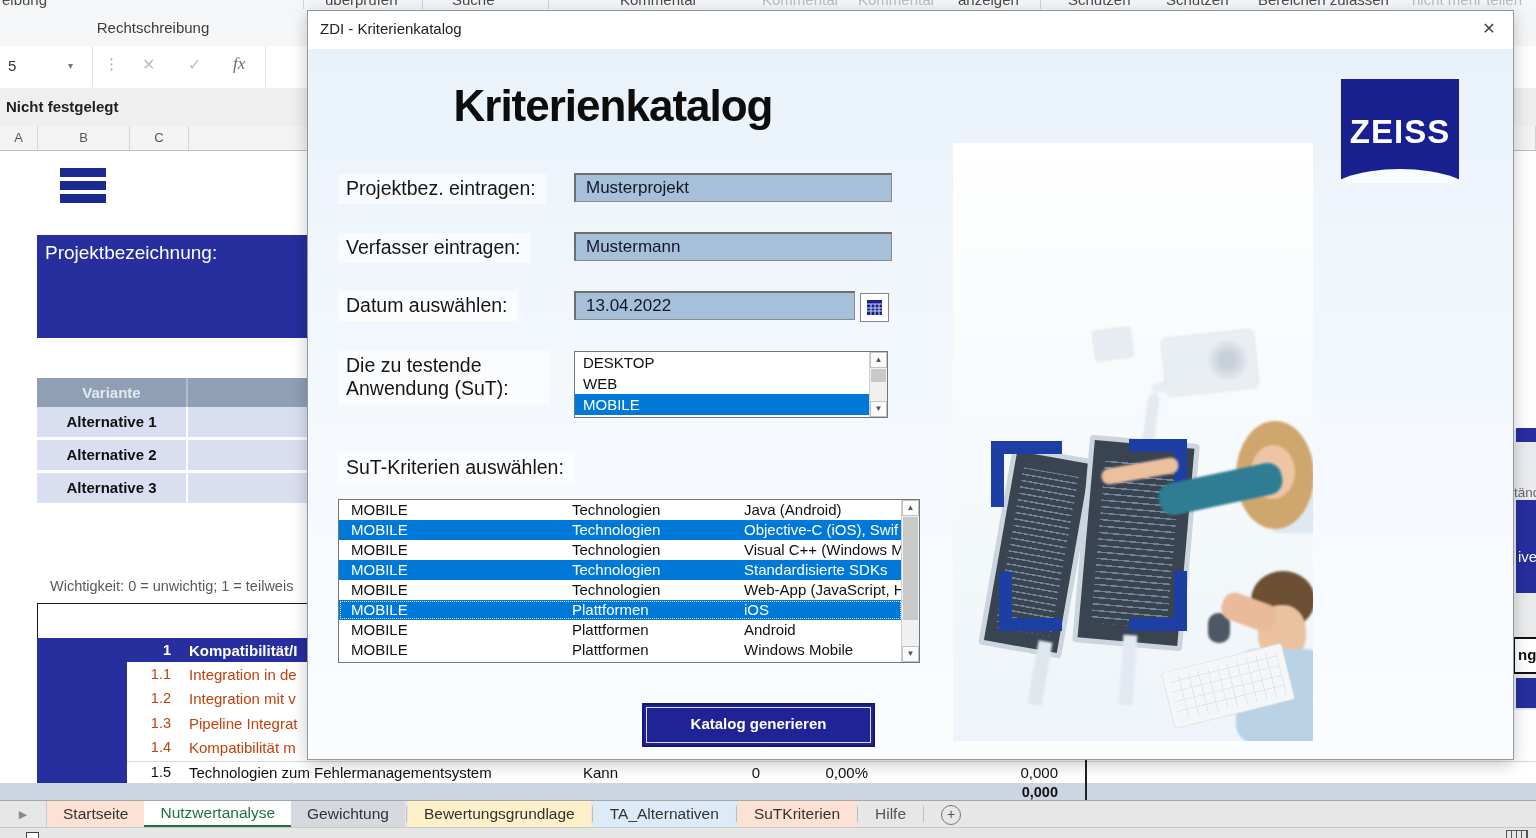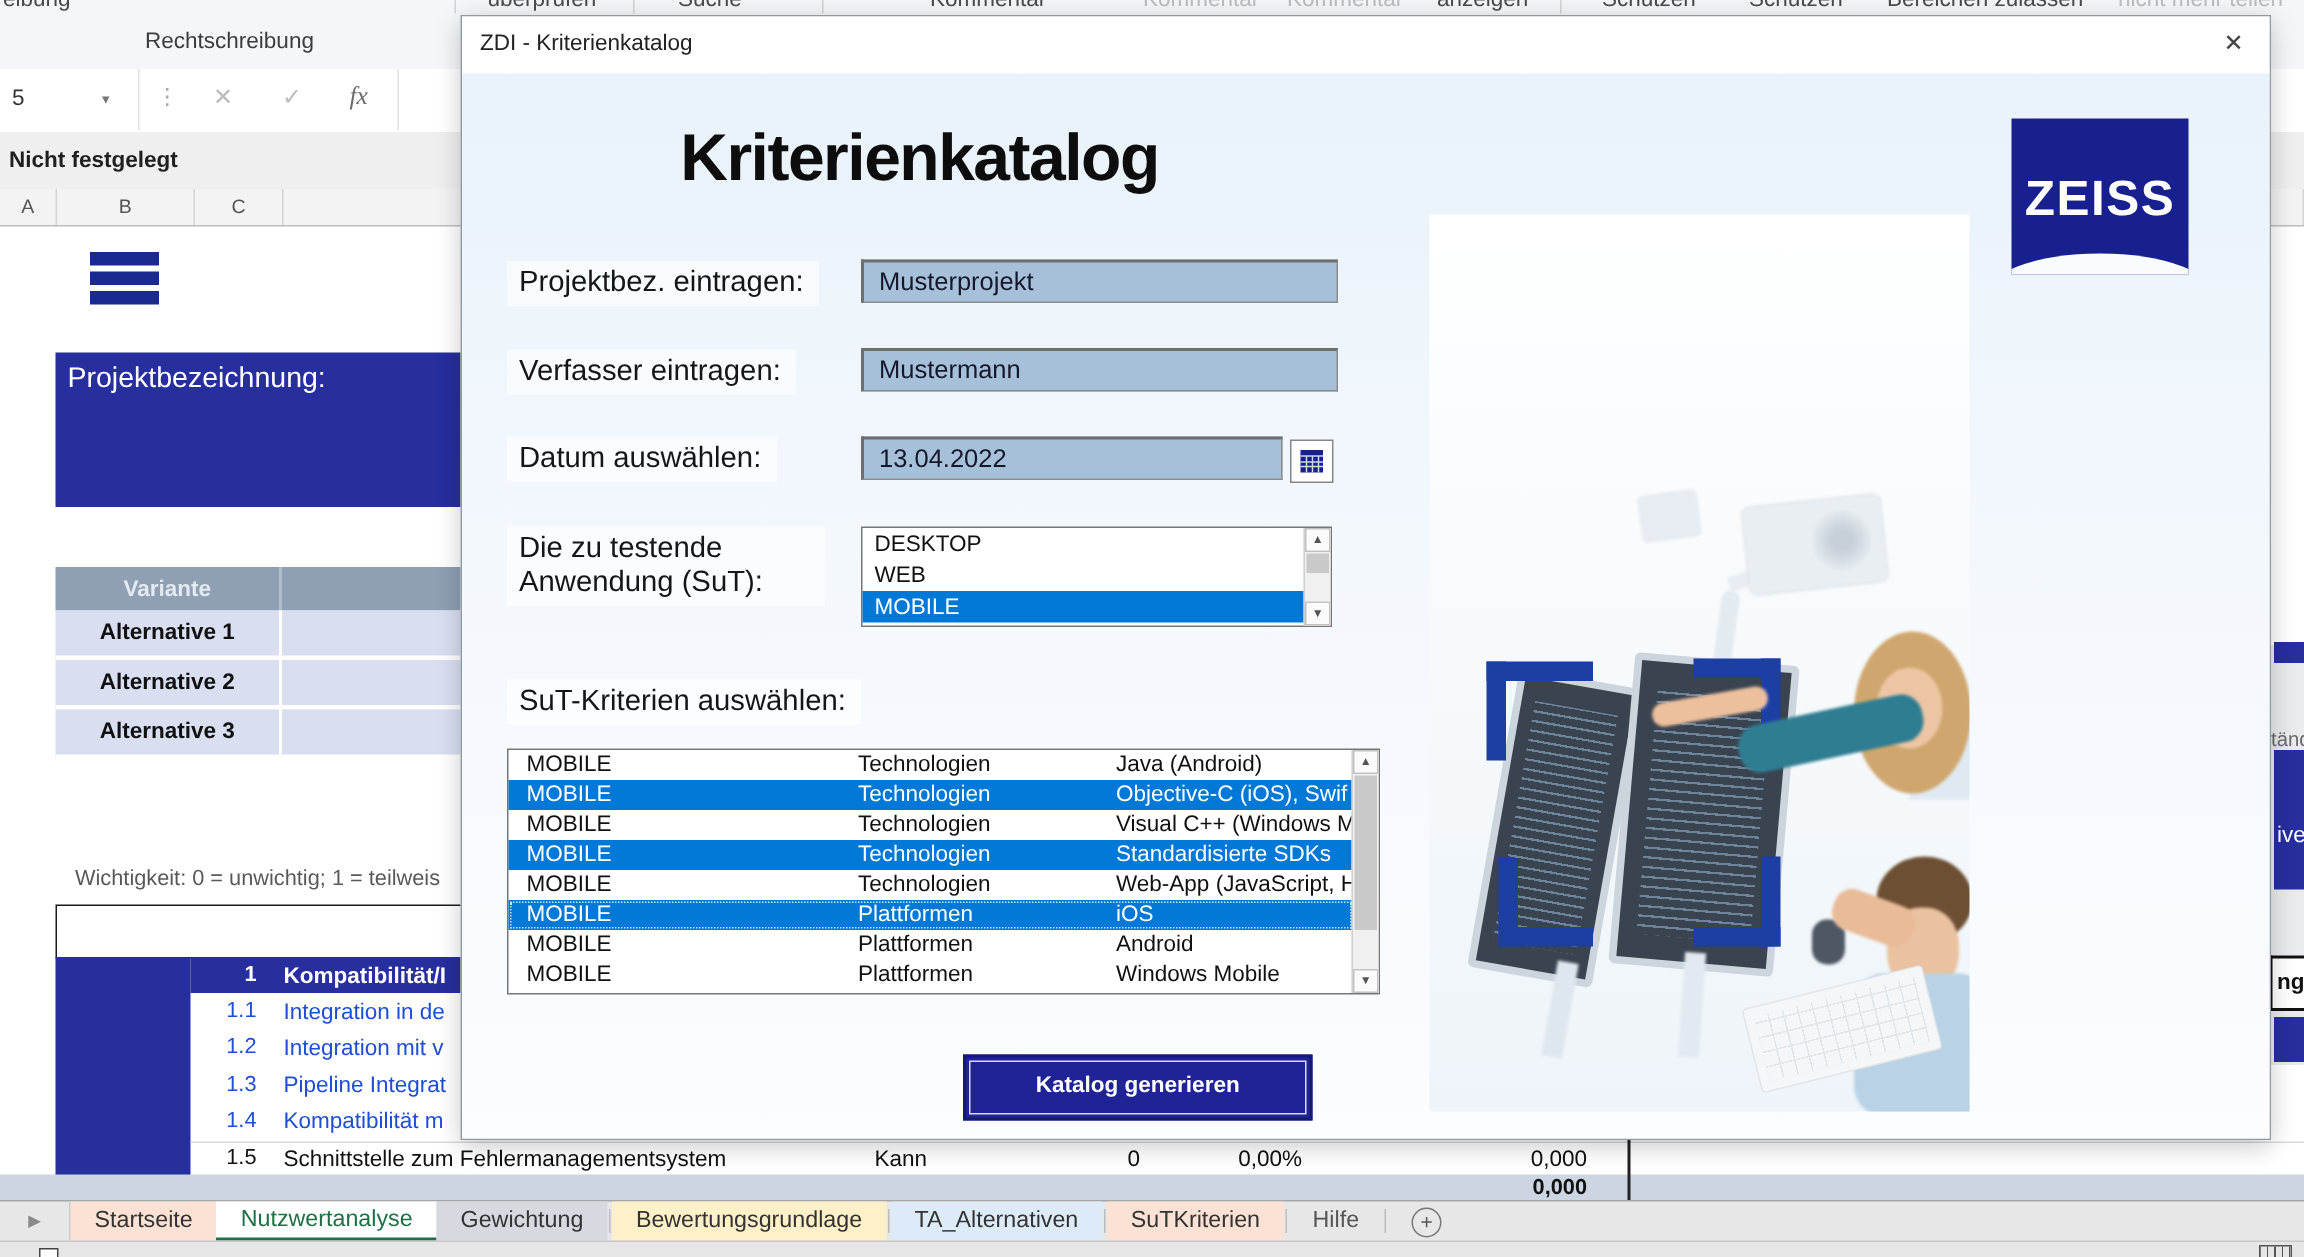--- a/index.html
+++ b/index.html
@@ -39,21 +39,21 @@
   .var-head{left:37px;top:378px;width:280px;height:29px;background:#8fa0b4;display:flex;}
   .var-head .c1{width:149px;border-right:2px solid #aebccb;color:#e3e9f0;font-weight:bold;font-size:15px;text-align:center;line-height:29px;}
   .var-rows{left:37px;top:407px;width:280px;}
   .var-row{height:30px;background:#d9dff1;border-bottom:3px solid #ffffff;display:flex;}
   .var-row .c1{width:149px;border-right:2px solid #ffffff;font-weight:bold;font-size:15px;color:#111;text-align:center;line-height:30px;}
 
   .wicht{left:50px;top:578px;font-size:14.5px;color:#595959;}
   .whitebox{left:37px;top:603px;width:282px;height:34px;background:#fff;border:1.5px solid #1a1a1a;}
   .navycol{left:37px;top:638px;width:90px;height:162px;background:#272e9e;}
 
-  .crow{left:127px;height:24px;display:flex;align-items:center;font-size:15px;color:#1d4ed8;background:transparent;}
+  .crow{left:127px;height:24px;display:flex;align-items:center;font-size:15px;color:#c2410c;background:transparent;}
   .crow .num{width:44px;text-align:right;font-size:14.5px;}
   .crow .lab{padding-left:18px;white-space:nowrap;}
   .crow.head{background:#272e9e;color:#fff;font-weight:bold;}
   .row15{left:127px;top:761px;width:1527px;height:22px;border-top:1px solid #d9d9d9;font-size:15px;color:#111;}
   .row15 .num{position:absolute;left:0;width:44px;text-align:right;top:2px;font-size:14.5px;}
   .row15 .lab{position:absolute;left:62px;top:2px;white-space:nowrap;}
   .row15 .k{position:absolute;left:456px;top:2px;}
   .row15 .z{position:absolute;left:600px;width:33px;text-align:right;top:2px;}
   .row15 .p{position:absolute;left:678px;width:63px;text-align:right;top:2px;}
   .row15 .v{position:absolute;left:855px;width:76px;text-align:right;top:2px;}
@@ -229,21 +229,21 @@
     <span class="num">1.3</span>
     <span class="lab">Pipeline Integrat</span>
   </div>
   <div class="abs crow" style="top:735px;width:190px">
     <span class="num">1.4</span>
     <span class="lab">Kompatibilität m</span>
   </div>
 
   <div class="abs row15">
     <span class="num">1.5</span>
-    <span class="lab">Schnittstelle zum Fehlermanagementsystem</span>
+    <span class="lab">Technologien zum Fehlermanagementsystem</span>
     <span class="k">Kann</span>
     <span class="z">0</span>
     <span class="p">0,00%</span>
     <span class="v">0,000</span>
   </div>
   <div class="abs totalband">
     <span>0,000</span>
   </div>
   <div class="abs vline"></div>
 

